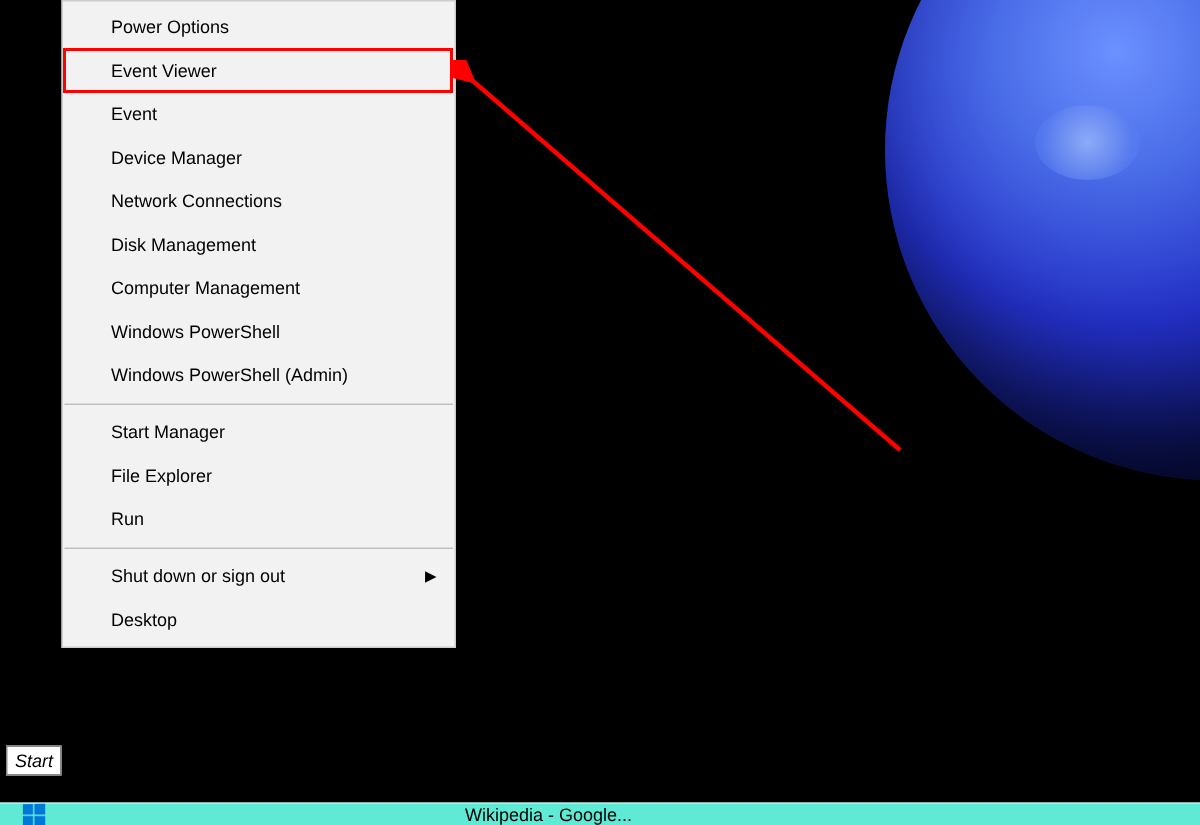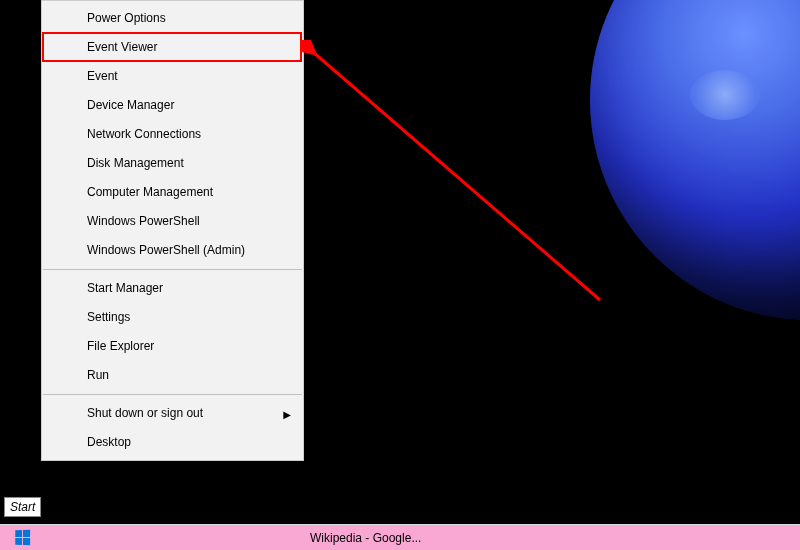--- a/index.html
+++ b/index.html
@@ -45,21 +45,21 @@
       width: 263px;
       background: #f2f2f2;
       border: 1px solid #ccc;
       box-shadow: 4px 4px 8px rgba(0,0,0,0.3);
       z-index: 10;
       padding: 3px 0;
     }
     .menu-item {
       height: 29px;
       line-height: 29px;
-      padding: 0 45px;
+      padding: 0 32px;
       color: #000;
       cursor: default;
       position: relative;
       white-space: nowrap;
     }
     .separator {
       height: 1px;
       background: #c0c0c0;
       margin: 4px 1px;
     }
@@ -85,22 +85,22 @@
     .annotation-arrow {
       position: absolute;
       z-index: 15;
       pointer-events: none;
     }
     .taskbar {
       position: absolute;
       left: 0;
       bottom: 0;
       width: 800px;
-      height: 26px;
-      background: #f9a8d4;
+      height: 15px;
+      background: #5eead4;
       border-top: 1px solid #d9dbde;
       display: flex;
       align-items: center;
       z-index: 5;
     }
     .start-button {
       width: 44px;
       height: 30px;
       display: flex;
       align-items: center;
@@ -154,21 +154,20 @@
   <div class="menu-item">Event Viewer</div>
   <div class="menu-item">Event</div>
   <div class="menu-item">Device Manager</div>
   <div class="menu-item">Network Connections</div>
   <div class="menu-item">Disk Management</div>
   <div class="menu-item">Computer Management</div>
   <div class="menu-item">Windows PowerShell</div>
   <div class="menu-item">Windows PowerShell (Admin)</div>
   <div class="separator"></div>
   <div class="menu-item">Start Manager</div>
-  <div class="menu-item">Settings</div>
   <div class="menu-item">File Explorer</div>
   <div class="menu-item">Run</div>
   <div class="separator"></div>
   <div class="menu-item">
     <span>Shut down or sign out</span>
     <span class="submenu-arrow">▶</span>
   </div>
   <div class="menu-item">Desktop</div>
 </div>
 

